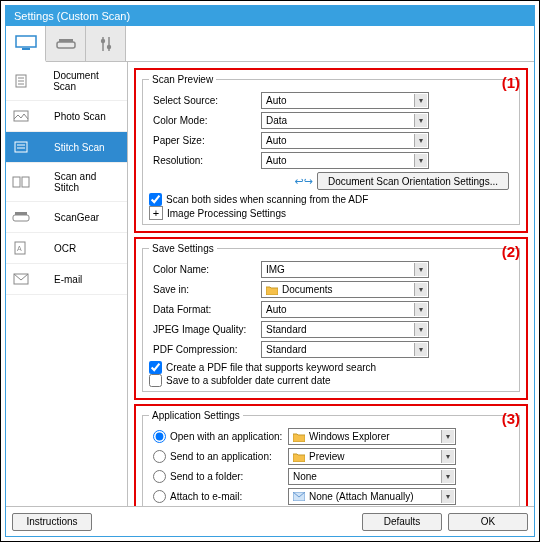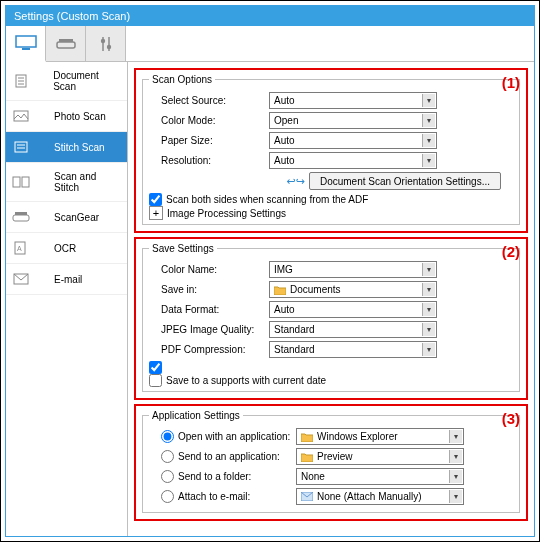--- a/index.html
+++ b/index.html
@@ -14,21 +14,21 @@
   .body { flex:1; display:flex; min-height:0; }
   .sidebar { width:122px; border-right:1px solid #bfbfbf; background:#fff; font-size:10px; }
   .sb-item { display:flex; align-items:center; gap:24px; padding:8px 6px; border-bottom:1px solid #eee; cursor:pointer; }
   .sb-item.active { background:#2f8ad0; color:#fff; }
   .sb-icon { width:18px; height:14px; display:flex; align-items:center; justify-content:center; }
   .main { flex:1; padding:6px 6px 0 6px; overflow:hidden; position:relative; }
   .sec { border:2px solid #e40000; padding:4px 6px 6px 6px; margin-bottom:4px; position:relative; font-size:10px; }
   .secnum { position:absolute; top:4px; right:6px; color:#e40000; font-weight:bold; font-size:15px; }
   fieldset { border:1px solid #bfbfbf; margin:0; padding:4px 6px 4px 6px; }
   legend { font-size:10px; padding:0 3px; }
-  .row { display:flex; align-items:center; margin:3px 12px; }
+  .row { display:flex; align-items:center; margin:3px 4px; }
   .lbl { width:108px; font-size:10px; }
   .sel { flex:1; max-width:168px; height:17px; font-size:10px; border:1px solid #7a7a7a; background:#fff; padding:0 14px 0 4px; position:relative; display:flex; align-items:center; }
   .sel .arrow { position:absolute; right:1px; top:1px; bottom:1px; width:13px; background:#e6e6e6; border-left:1px solid #aaa; display:flex; align-items:center; justify-content:center; font-size:8px; color:#444;}
   .sel .fico { width:12px; height:12px; margin-right:4px; display:flex; align-items:center; justify-content:center;}
   .btn { height:18px; font-size:10px; border:1px solid #7a7a7a; background:#f2f2f2; padding:0 10px; display:inline-flex; align-items:center; border-radius:2px; cursor:pointer;}
   .cb, .rb { margin:0 4px 0 0; }
   .chkrow { display:flex; align-items:center; margin:0 0; font-size:10px;}
   .expand { width:14px; height:14px; border:1px solid #888; display:inline-flex; align-items:center; justify-content:center; font-size:11px; margin-right:4px; line-height:1;}
   .footer { border-top:1px solid #bfbfbf; height:30px; display:flex; align-items:center; padding:0 6px; gap:6px;}
   .footer .spacer{flex:1;}
@@ -133,32 +133,32 @@
             </span>
         <span>E-mail</span>
       </div>
     </div>
 
     <div class="main">
 
       <div class="sec">
         <div class="secnum">(1)</div>
         <fieldset>
-          <legend>Scan Options</legend>
+          <legend>Scan Preview</legend>
           <div class="row">
             <span class="lbl">Select Source:</span>
             <div class="sel">
                   <span>Auto</span>
                   <span class="arrow">▾</span>
                 </div>
           </div>
           <div class="row">
             <span class="lbl">Color Mode:</span>
             <div class="sel">
-                  <span>Open</span>
+                  <span>Data</span>
                   <span class="arrow">▾</span>
                 </div>
           </div>
           <div class="row">
             <span class="lbl">Paper Size:</span>
             <div class="sel">
                   <span>Auto</span>
                   <span class="arrow">▾</span>
                 </div>
           </div>
@@ -225,24 +225,25 @@
           </div>
           <div class="row">
             <span class="lbl">PDF Compression:</span>
             <div class="sel">
                   <span>Standard</span>
                   <span class="arrow">▾</span>
                 </div>
           </div>
           <div class="chkrow">
             <input type="checkbox" class="cb" checked="" style="">
+            <span>Create a PDF file that supports keyword search</span>
           </div>
           <div class="chkrow">
             <input type="checkbox" class="cb" style="">
-            <span>Save to a supports with current date</span>
+            <span>Save to a subfolder date current date</span>
           </div>
         </fieldset>
       </div>
 
       <div class="sec">
         <div class="secnum">(3)</div>
         <fieldset>
           <legend>Application Settings</legend>
           <div class="row">
             <input type="radio" class="rb" name="app" checked="" style="">
@@ -292,15 +293,27 @@
                   <span class="arrow">▾</span>
                 </div>
           </div>
 
         </fieldset>
       </div>
 
     </div>
   </div>
 
+  <div class="footer">
+    <div class="btn">
+          <span>Instructions</span>
+        </div>
+    <div class="spacer"></div>
+    <div class="btn">
+          <span>Defaults</span>
+        </div>
+    <div class="btn">
+          <span>OK</span>
+        </div>
+  </div>
 
  </div>
 </div>
 
 </body></html>

